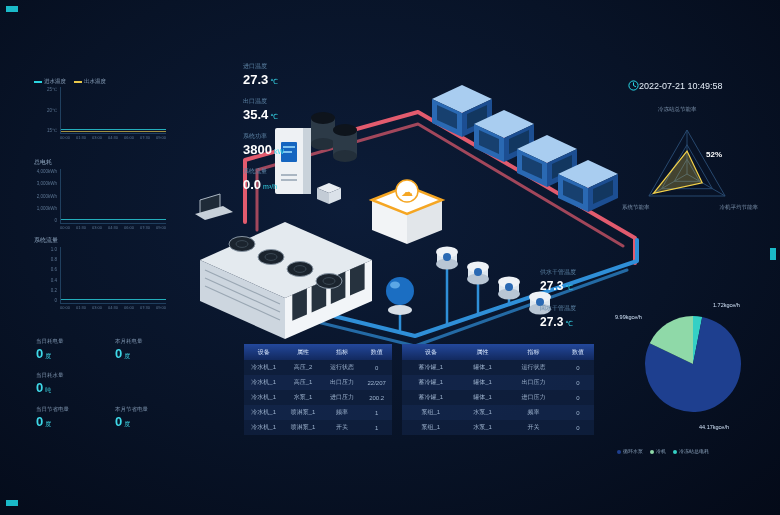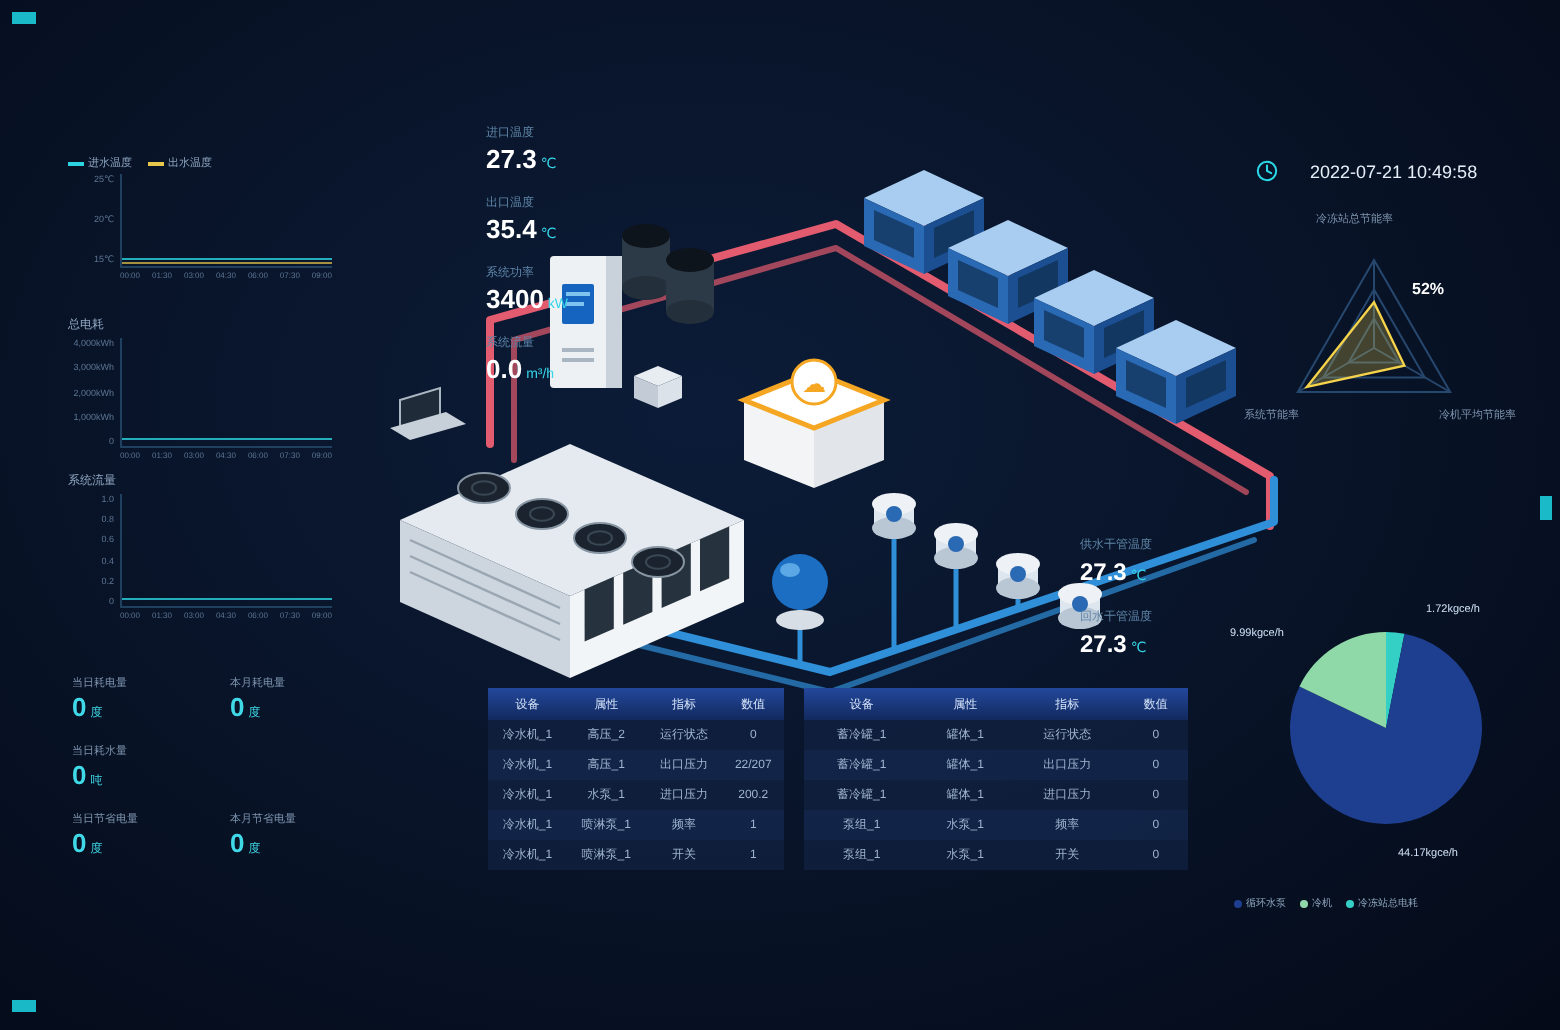--- a/index.html
+++ b/index.html
@@ -33,26 +33,26 @@
   .metric{margin-bottom:11px;}
   .metric .m-label{font-size:6px;color:#5f86a8;margin-bottom:2px;}
   .metric .m-value{font-size:13px;font-weight:bold;color:#ffffff;line-height:1;}
   .metric .m-unit{font-size:7px;color:#35d6e8;margin-left:2px;font-weight:normal;}
   
   .duct{position:absolute;z-index:6;}
   .duct .m-label{font-size:6px;color:#5f86a8;margin-bottom:2px;}
   .duct .m-value{font-size:12px;font-weight:bold;color:#fff;}
   .duct .m-unit{font-size:7px;color:#35d6e8;margin-left:2px;font-weight:normal;}
   
-  .timestamp{position:absolute;left:628px;top:80px;display:flex;align-items:center;gap:16px;
+  .timestamp{position:absolute;left:628px;top:80px;display:flex;align-items:center;gap:0;
              font-size:9px;color:#e6eef8;z-index:6;}
   
   .radar-block{position:absolute;left:622px;top:106px;width:136px;height:140px;z-index:6;}
   .radar-label{position:absolute;font-size:5.5px;color:#7d93ad;white-space:nowrap;}
-  .radar-center-value{position:absolute;left:44px;top:34px;font-size:8px;color:#fff;font-weight:bold;padding-left:40px;}
+  .radar-center-value{position:absolute;left:44px;top:44px;font-size:8px;color:#fff;font-weight:bold;padding-left:40px;}
   
   .pie-block{position:absolute;left:615px;top:296px;width:158px;height:168px;z-index:6;}
   .pie-label{position:absolute;font-size:5.5px;color:#cfe0f5;white-space:nowrap;}
   .pie-legend{position:absolute;left:2px;top:152px;display:flex;gap:7px;font-size:5px;color:#8fa7c0;align-items:center;}
   .pie-legend .dot{display:inline-block;width:4px;height:4px;border-radius:50%;margin-right:2px;vertical-align:middle;}
   
   table.dtable{position:absolute;top:344px;border-collapse:collapse;font-size:6px;color:#9fb5d0;z-index:6;}
   table.dtable th{background:linear-gradient(180deg,#23489c,#12295e);color:#d5e4fa;font-weight:normal;
                   padding:3.5px 2px;font-size:6px;}
   table.dtable td{padding:3px 2px;text-align:center;}
@@ -177,21 +177,21 @@
   <div class="metric">
     <div class="m-label">进口温度</div>
     <div class="m-value"><span>27.3</span><span class="m-unit">℃</span></div>
   </div>
   <div class="metric">
     <div class="m-label">出口温度</div>
     <div class="m-value"><span>35.4</span><span class="m-unit">℃</span></div>
   </div>
   <div class="metric">
     <div class="m-label">系统功率</div>
-    <div class="m-value"><span>3400</span><span class="m-unit">kW</span></div>
+    <div class="m-value"><span>3800</span><span class="m-unit">kW</span></div>
   </div>
   <div class="metric">
     <div class="m-label">系统流量</div>
     <div class="m-value"><span>0.0</span><span class="m-unit">m³/h</span></div>
   </div>
 </div>
 
 <div class="duct" style="left:540px;top:268px;">
   <div class="m-label">供水干管温度</div>
   <div class="m-value"><span>27.3</span><span class="m-unit">℃</span></div>

